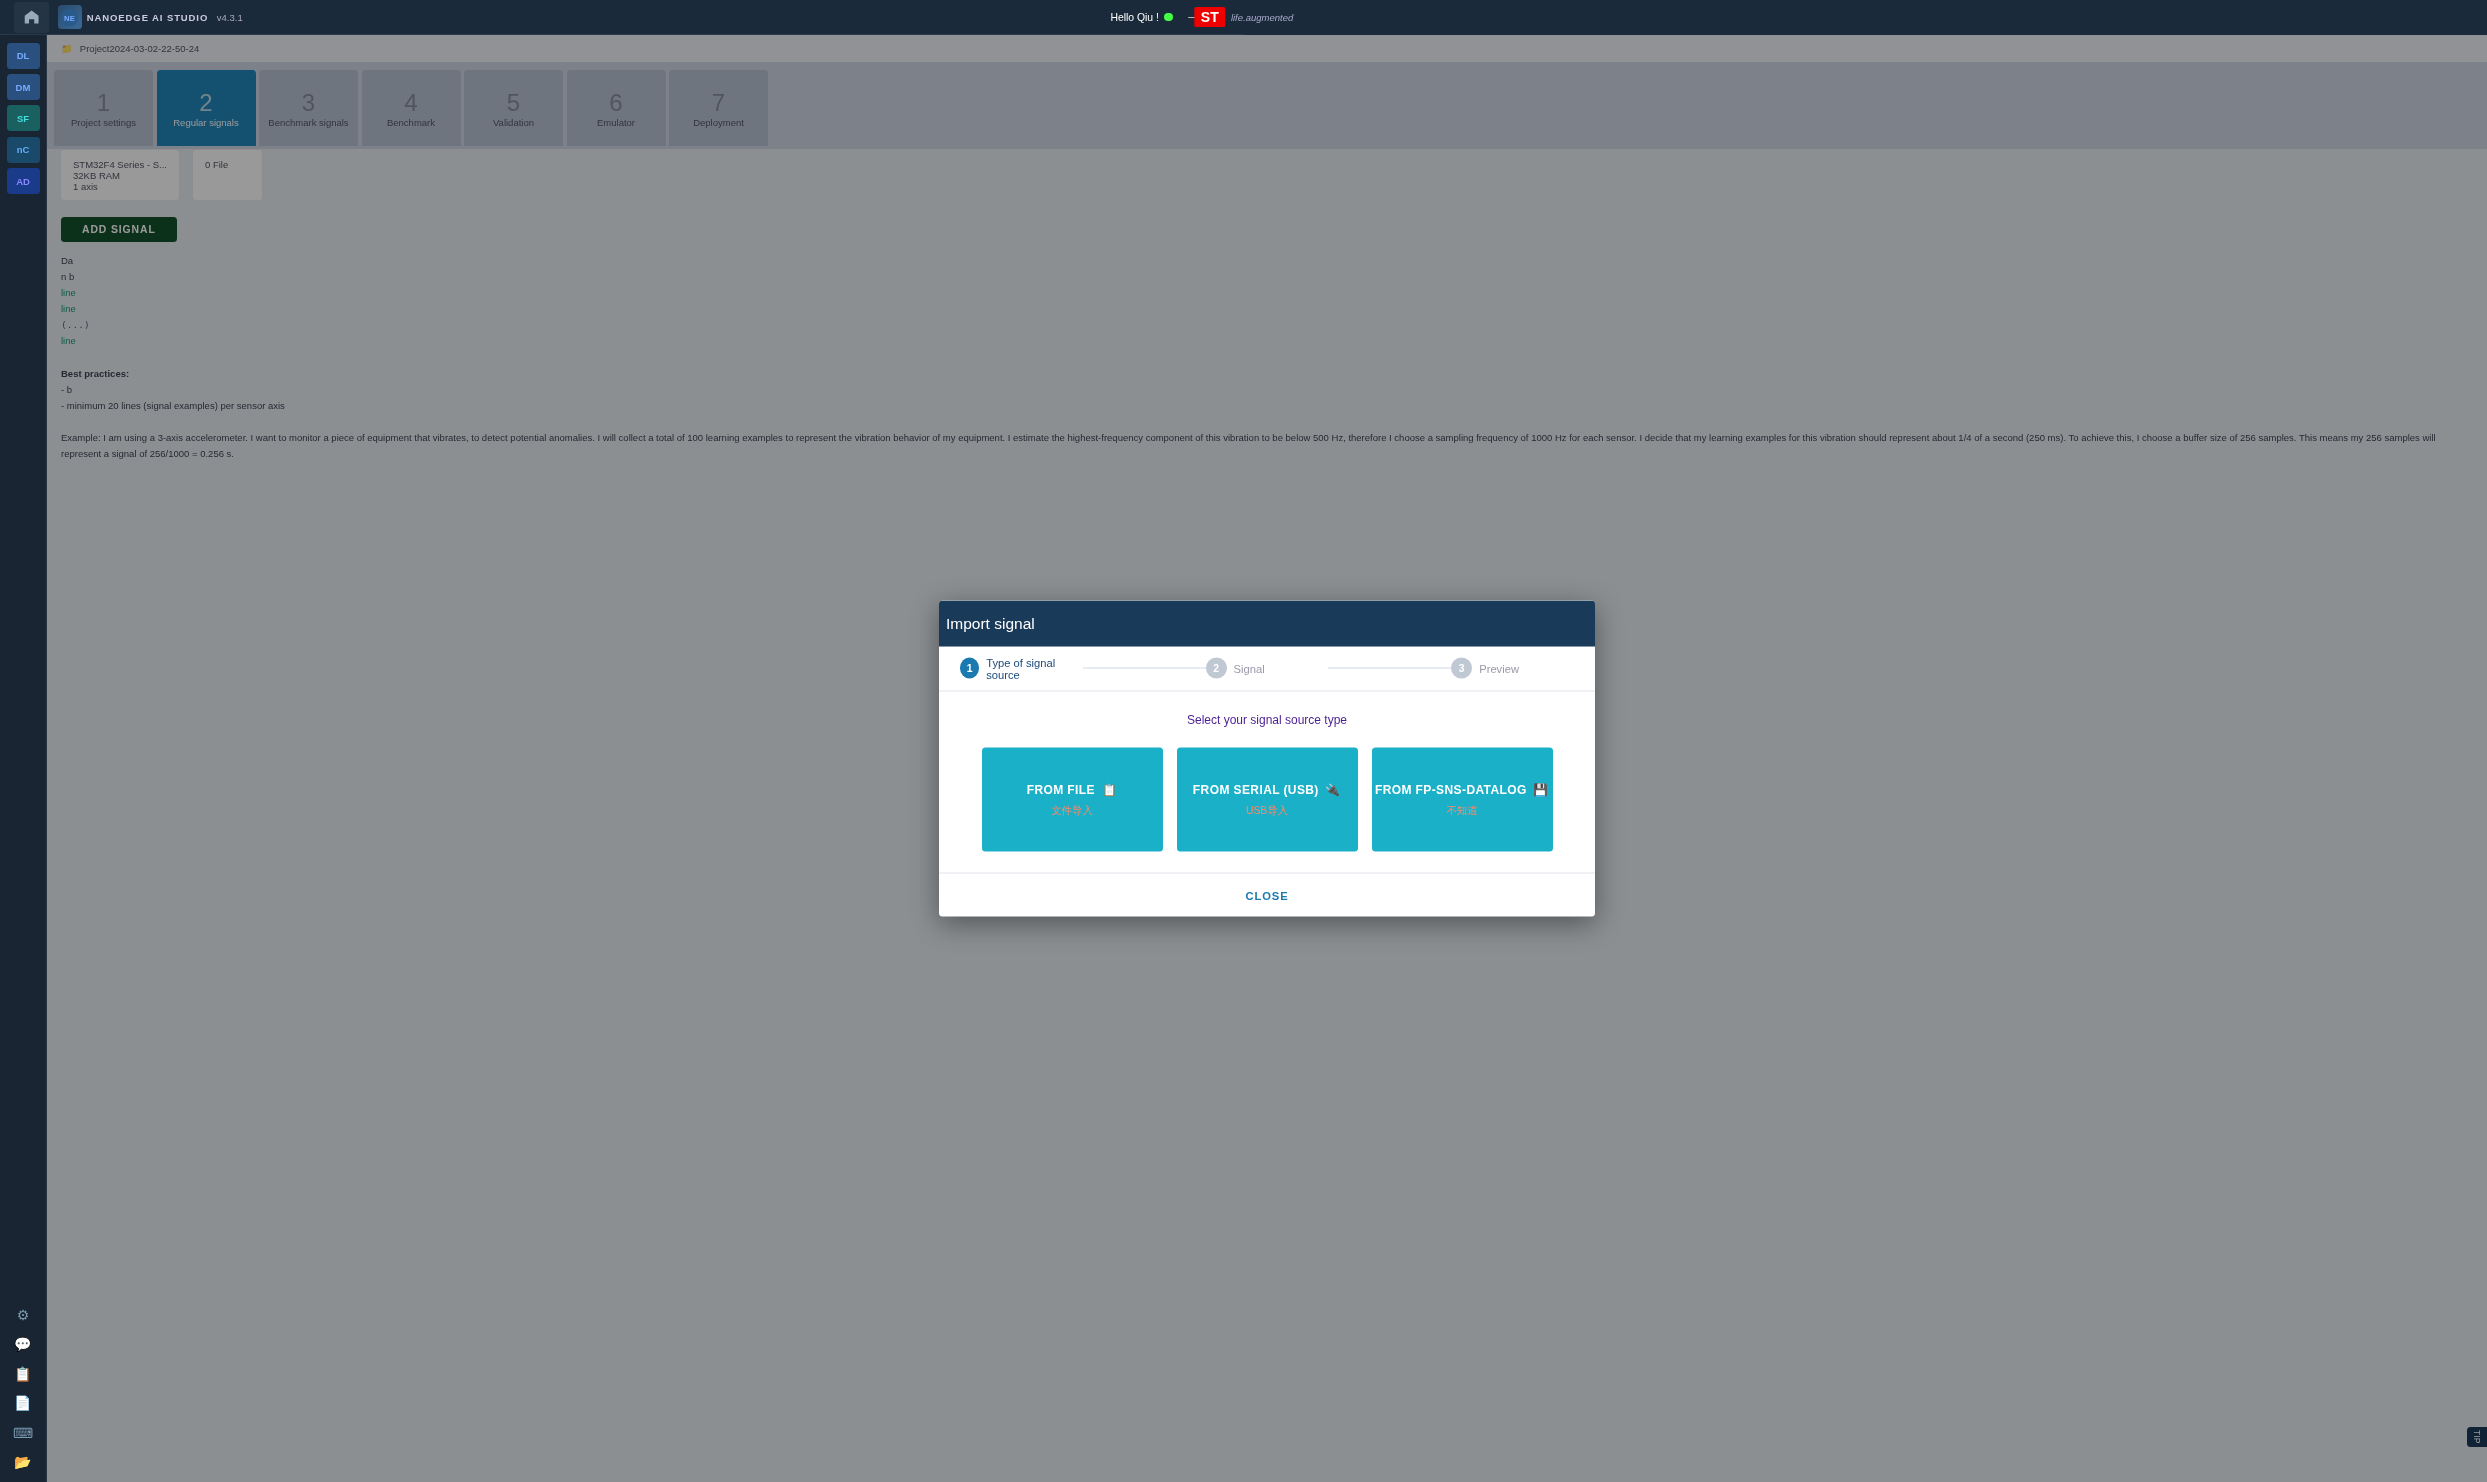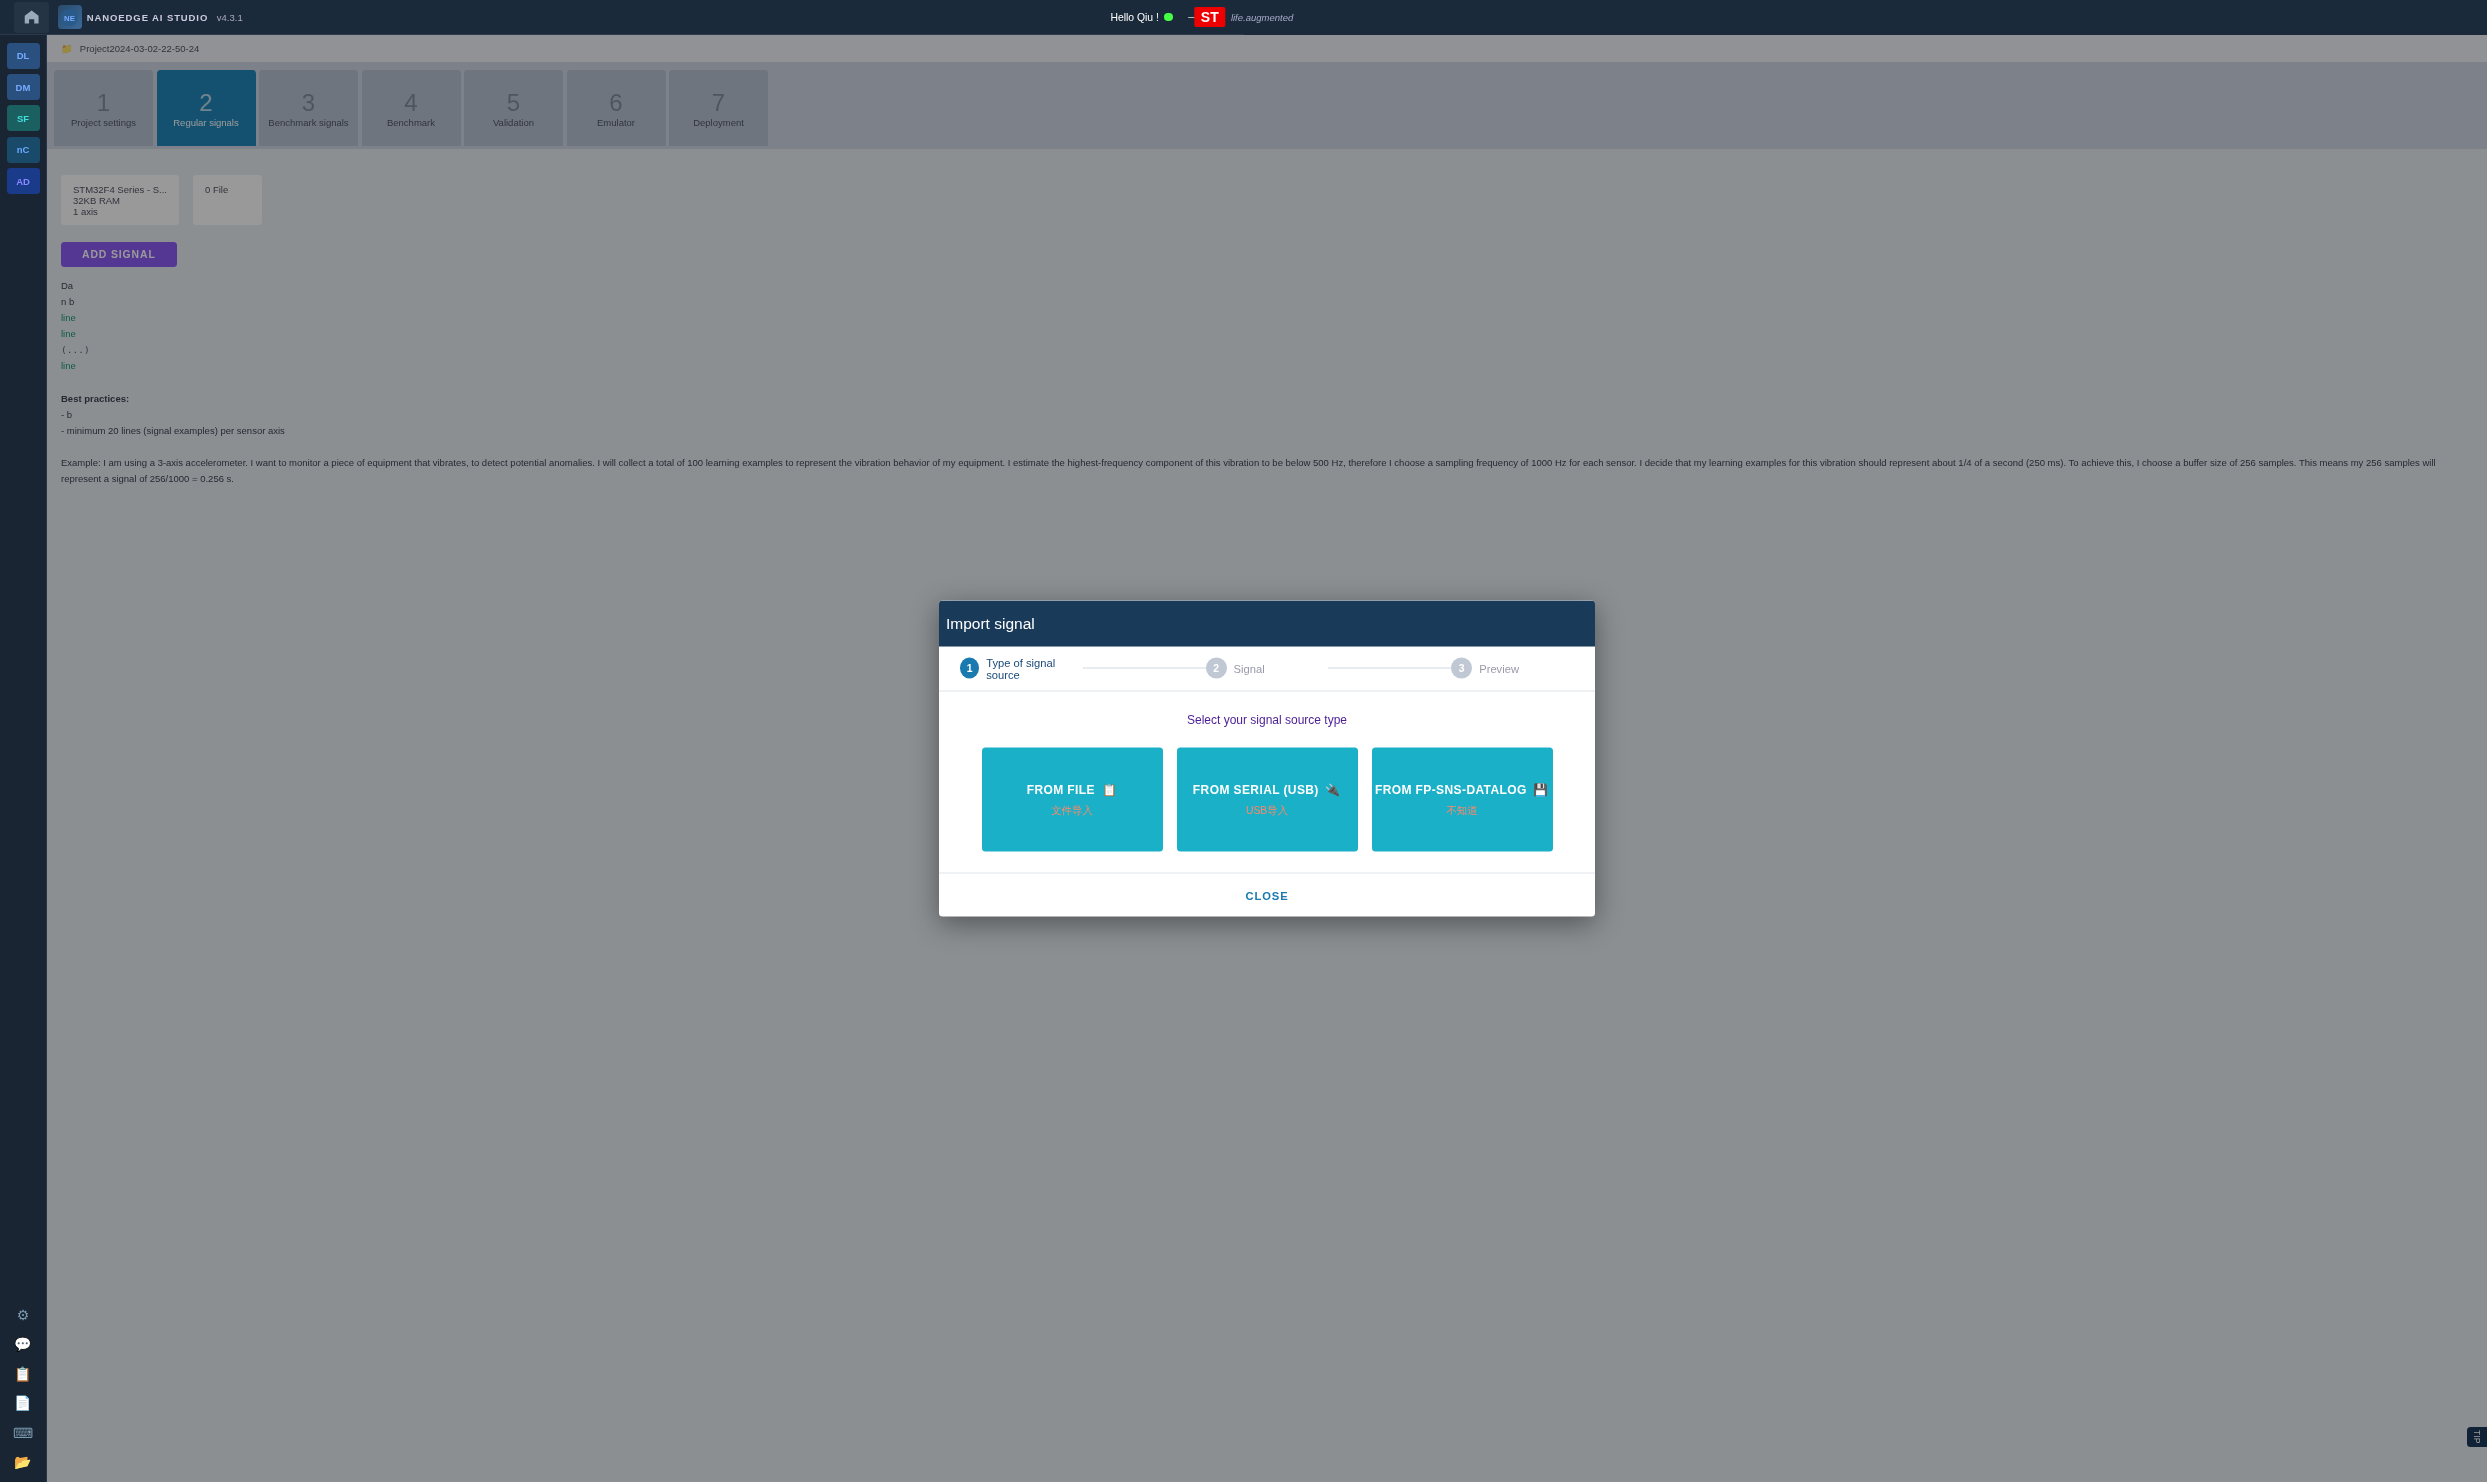--- a/index.html
+++ b/index.html
@@ -63,28 +63,28 @@
       align-items: center; justify-content: center; cursor: pointer; position: relative;
       background: #b8c4d4; color: #556;
     }
     .step-tab.active { background: #28b; color: #fff; }
     .step-tab .step-num { font-size: 24px; font-weight: 300; opacity: 0.5; }
     .step-tab.active .step-num { opacity: 0.7; }
     .step-tab .step-name { font-size: 9.5px; font-weight: 500; text-align: center; padding: 0 3.5px; }
 
     
     .content-area {
-      padding: 26px 14px; background: #e8eef4; display: flex; gap: 14px; height: calc(100% - 114px); overflow: hidden; border-radius: 11px;
+      padding: 1px 14px; background: #e8eef4; display: flex; gap: 14px; height: calc(100% - 114px); overflow: hidden; border-radius: 11px;
     }
     .content-left { flex: 1; }
     .info-card { background: #fff; border-radius: 3.5px; padding: 8.6px 12px; margin-bottom: 8.6px; }
     .info-value { font-size: 9.5px; color: #556; }
 
     .add-signal-btn {
-      background: #8b5cf6; color: #fff; border: none; border-radius: 3.5px;
+      background: #14532d; color: #fff; border: none; border-radius: 3.5px;
       padding: 7px 21px; font-size: 10.4px; font-weight: bold; cursor: pointer;
       letter-spacing: 0.9px; margin-bottom: 10.4px;
     }
 
     
     .overlay {
       position: absolute; top: 0; left: 0; right: 0; bottom: 0;
       background: rgba(0,0,0,0.4); z-index: 10;
     }
 

